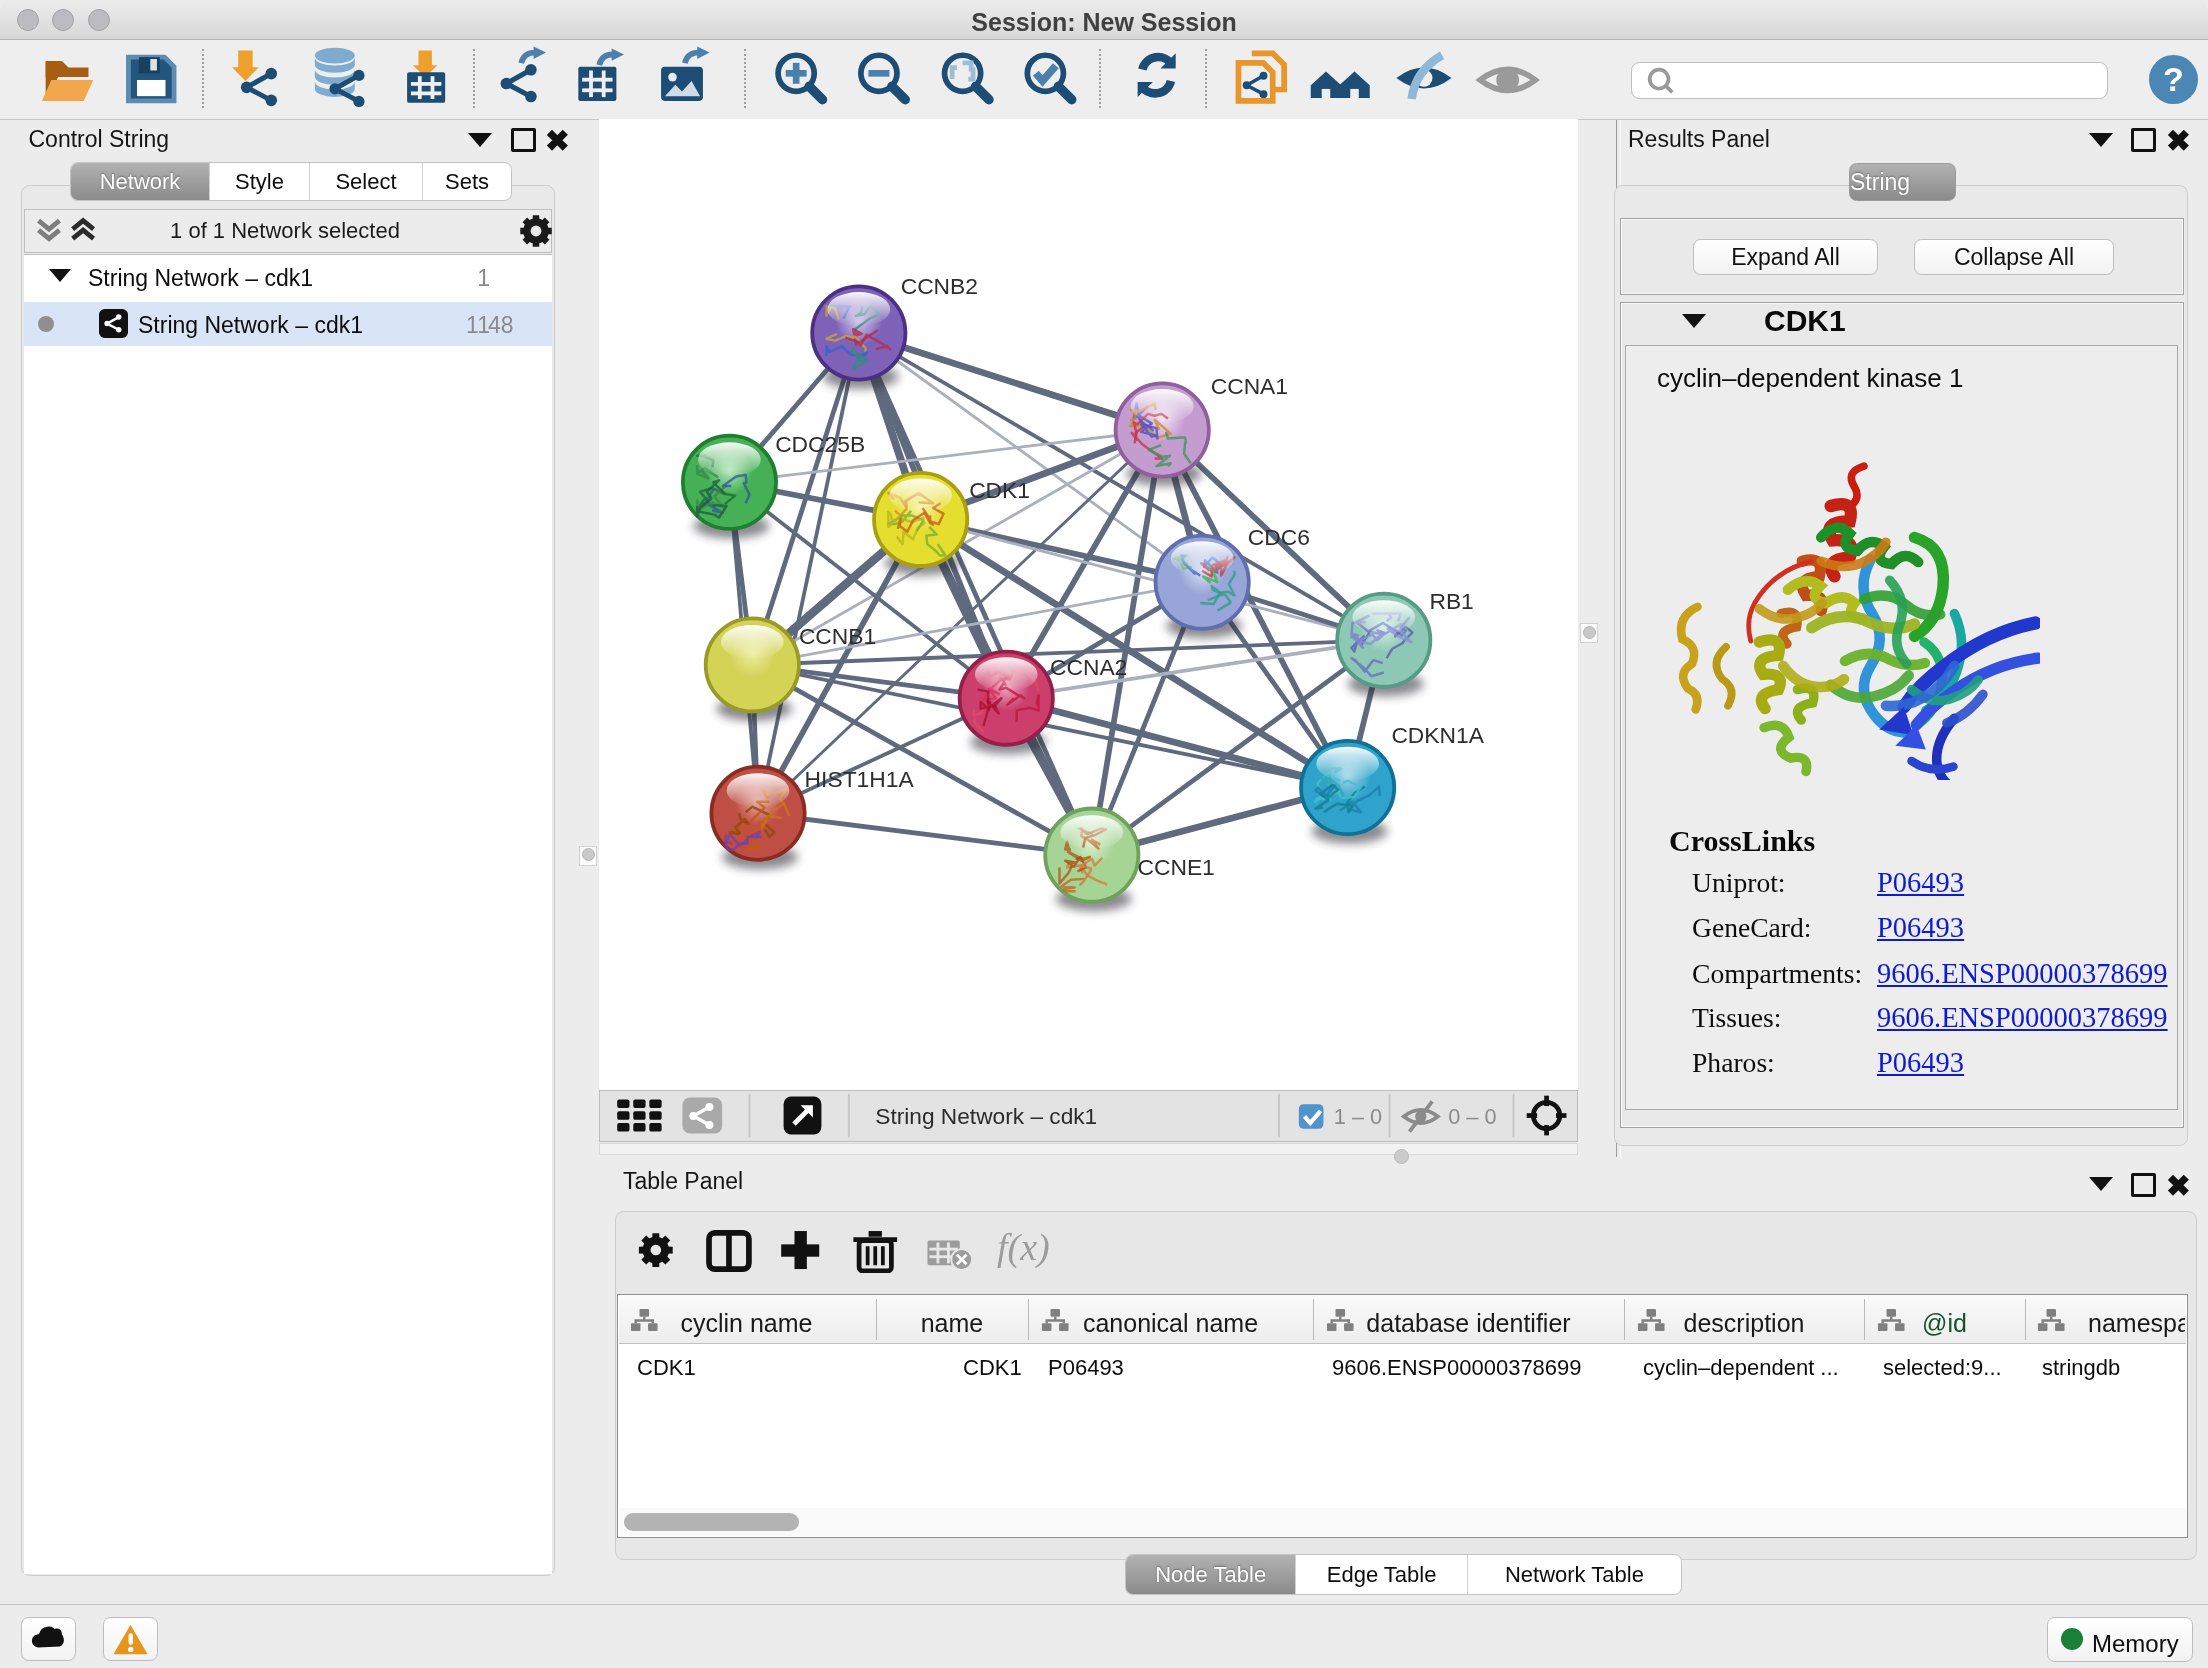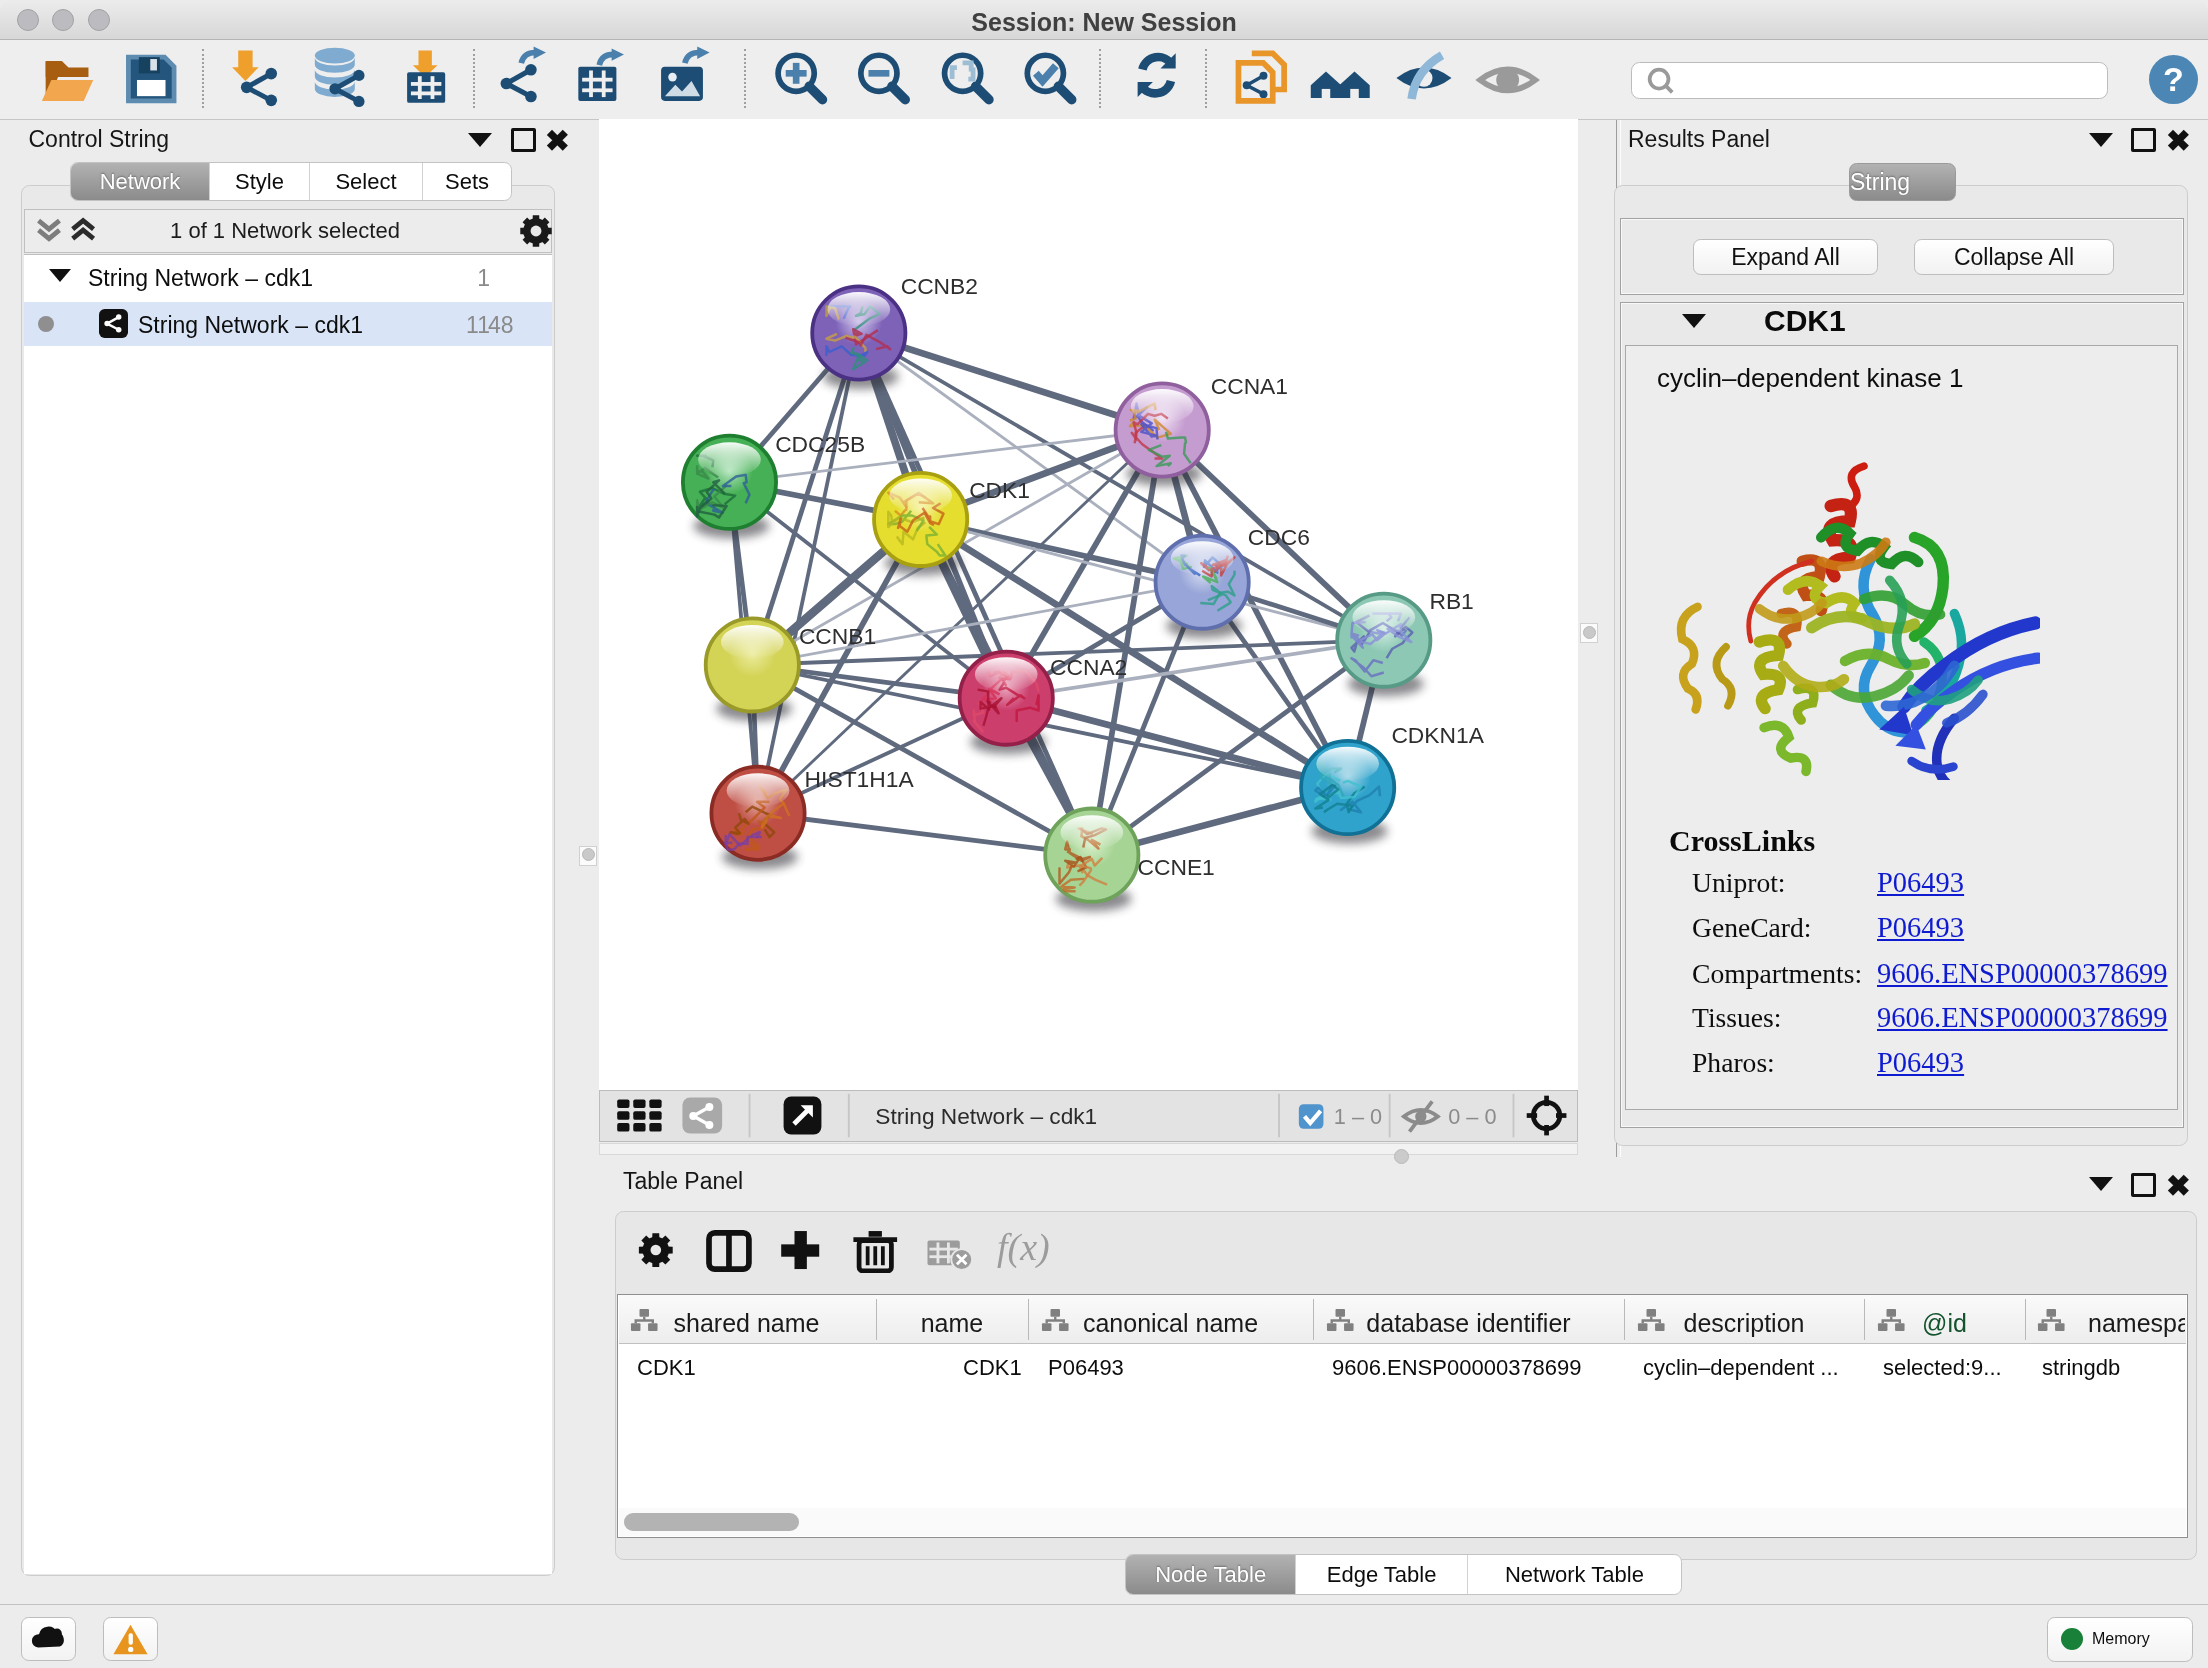--- a/index.html
+++ b/index.html
@@ -597,21 +597,21 @@
 <div class="abs" style="left:1313px;top:1299px;width:1px;height:41px;background:#b9b9b9"></div>
 <div class="abs" style="left:1624px;top:1299px;width:1px;height:41px;background:#b9b9b9"></div>
 <div class="abs" style="left:1864px;top:1299px;width:1px;height:41px;background:#b9b9b9"></div>
 <div class="abs" style="left:2025px;top:1299px;width:1px;height:41px;background:#b9b9b9"></div>
 <div class="abs" style="left:630px;top:1307px"><svg width="28.5" height="27" viewBox="0 0 30 28">
       <rect x="10" y="2" width="10" height="8" rx="1" fill="#808080"></rect>
       <rect x="1" y="17" width="10" height="8" rx="1" fill="#808080"></rect>
       <rect x="19" y="17" width="10" height="8" rx="1" fill="#808080"></rect>
       <path d="M15,10 v4 M6,17 v-3 h18 v3" stroke="#808080" stroke-width="2.5" fill="none"></path>
     </svg></div>
-<div class="abs" style="left:617px;top:1309px;width:259px;overflow:hidden;white-space:nowrap;text-align:center;font-size:25px;color:#1a1a1a">shared name</div>
+<div class="abs" style="left:617px;top:1309px;width:259px;overflow:hidden;white-space:nowrap;text-align:center;font-size:25px;color:#1a1a1a">cyclin name</div>
 <div class="abs" style="left:876px;top:1309px;width:152px;overflow:hidden;white-space:nowrap;text-align:center;font-size:25px;color:#1a1a1a">name</div>
 <div class="abs" style="left:1041px;top:1307px"><svg width="28.5" height="27" viewBox="0 0 30 28">
       <rect x="10" y="2" width="10" height="8" rx="1" fill="#808080"></rect>
       <rect x="1" y="17" width="10" height="8" rx="1" fill="#808080"></rect>
       <rect x="19" y="17" width="10" height="8" rx="1" fill="#808080"></rect>
       <path d="M15,10 v4 M6,17 v-3 h18 v3" stroke="#808080" stroke-width="2.5" fill="none"></path>
     </svg></div>
 <div class="abs" style="left:1028px;top:1309px;width:285px;overflow:hidden;white-space:nowrap;text-align:center;font-size:25px;color:#1a1a1a">canonical name</div>
 <div class="abs" style="left:1326px;top:1307px"><svg width="28.5" height="27" viewBox="0 0 30 28">
       <rect x="10" y="2" width="10" height="8" rx="1" fill="#808080"></rect>
@@ -662,13 +662,13 @@
     <circle cx="38" cy="17" r="5" fill="#111"></circle>
   </svg>
 <div class="abs btn" style="left:103px;top:1617px;width:55px;height:44px"></div>
 <svg class="abs" style="left:103px;top:1617px" width="55" height="44" viewBox="0 0 58 46">
     <path d="M29,8 L47,39 H11 z" fill="#e8951f"></path>
     <rect x="27" y="17" width="4.5" height="12" rx="2" fill="#fff"></rect>
     <circle cx="29.2" cy="34" r="2.8" fill="#fff"></circle>
   </svg>
 <div class="abs btn" style="left:2047px;top:1617px;width:146px;height:45px"></div>
 <div class="abs" style="left:2061px;top:1628px;width:22px;height:22px;border-radius:50%;background:#188038"></div>
-<div class="abs" style="left:2092px;top:1630px;font-size:16px;color:#0d0d0d">Memory</div>
+<div class="abs" style="left:2092px;top:1630px;font-size:24px;color:#0d0d0d">Memory</div>
 
 </body></html>

